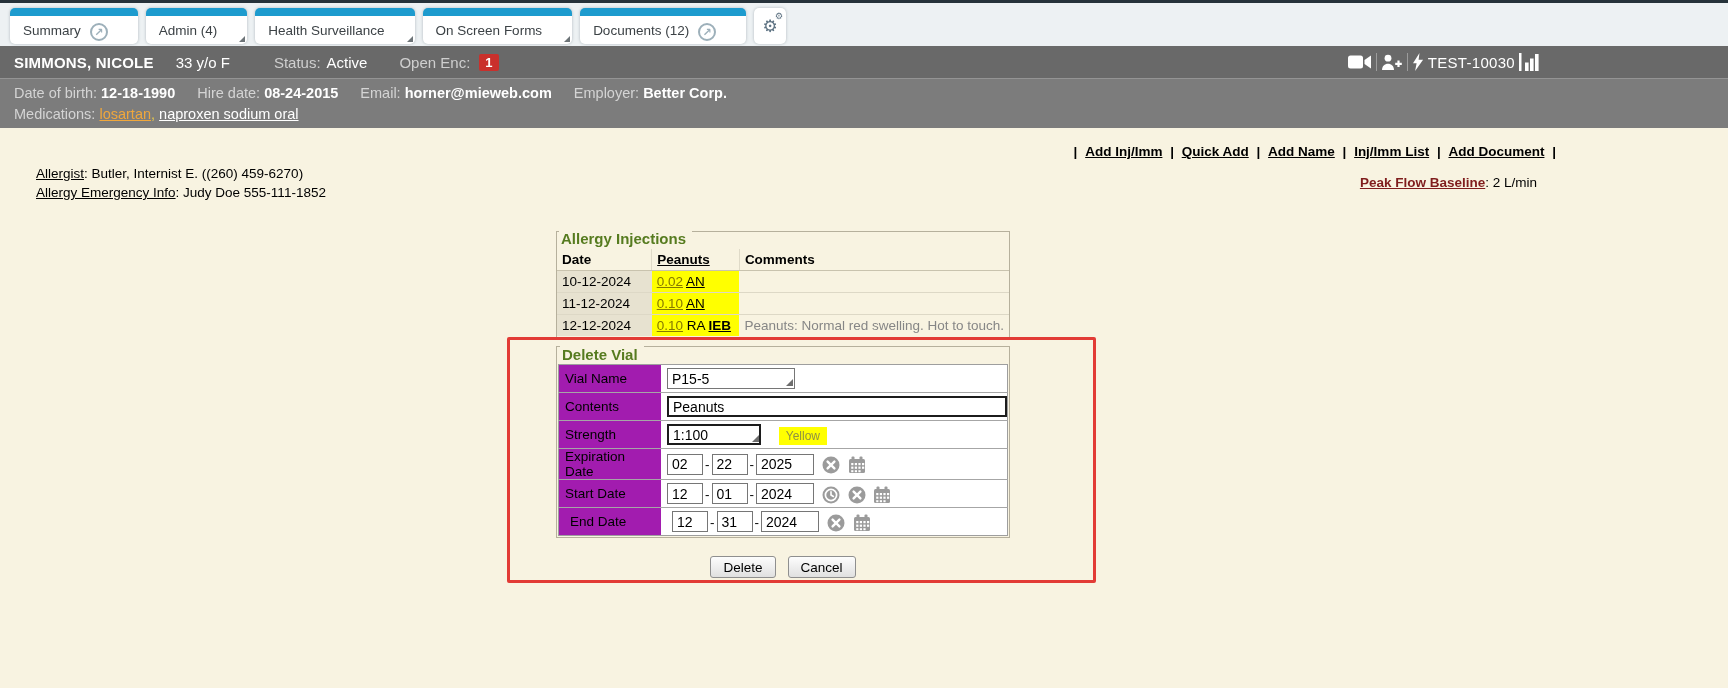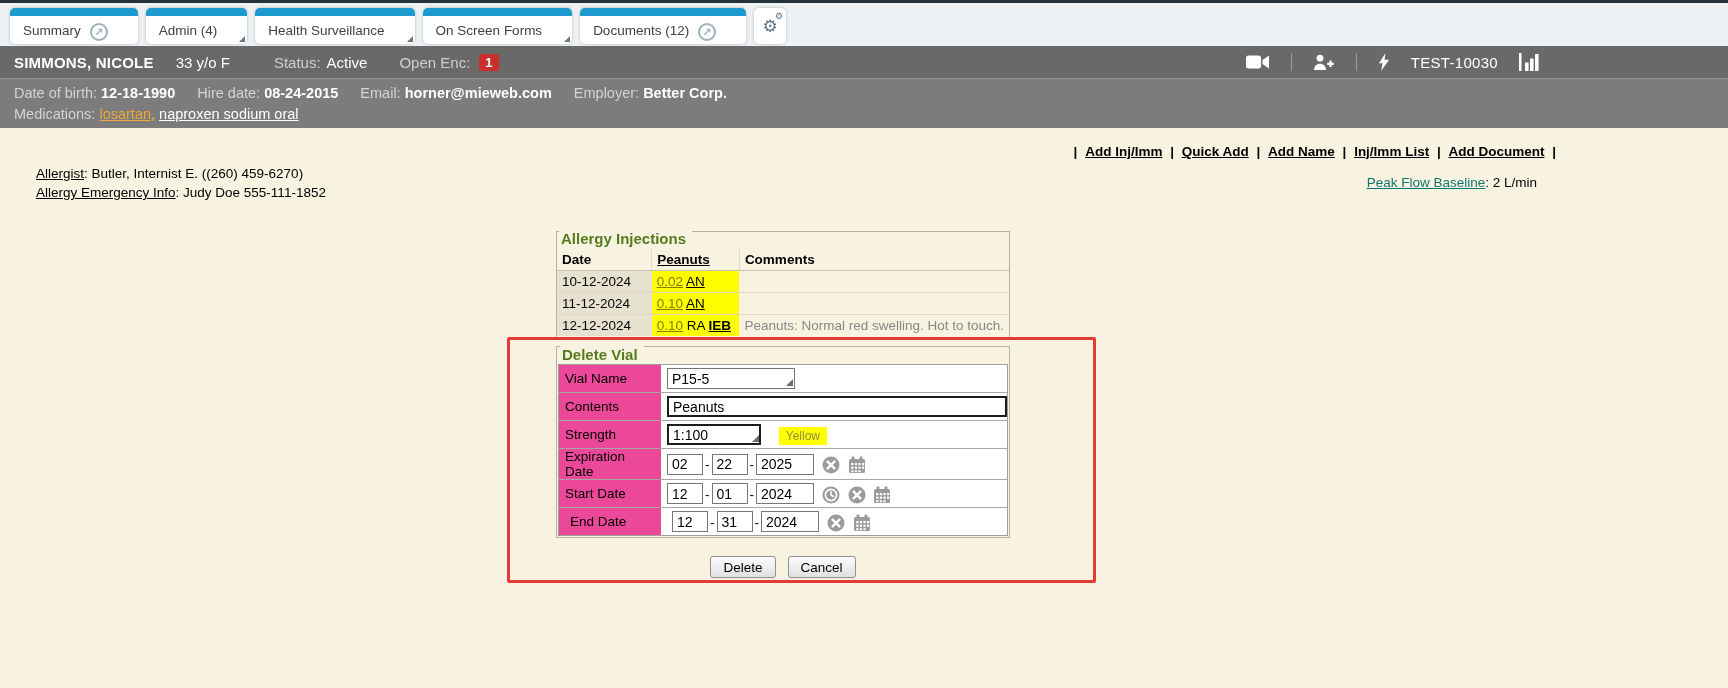--- a/index.html
+++ b/index.html
@@ -19,40 +19,40 @@
 
   
   .banner1 { position:absolute; left:0; top:46px; width:1728px; height:32px; background:#696969; color:#fff; display:flex; align-items:center; padding:0 14px; font-size:15px; }
   .pt-name { font-weight:bold; letter-spacing:.2px; }
   .pt-age { margin-left:22px; }
   .lbl { color:#cfcfcf; }
   .b1-status-l { margin-left:44px; }
   .b1-status-v { margin-left:6px; }
   .b1-enc-l { margin-left:32px; }
   .enc-badge { margin-left:9px; background:#c9302c; color:#fff; font-size:13px; font-weight:bold; padding:1px 6px; border-radius:2px; }
-  .b1-right { margin-left:auto; margin-right:174px; display:flex; align-items:center; gap:21px; }
+  .b1-right { margin-left:auto; margin-right:174px; display:flex; align-items:center; gap:4px; }
   .vdiv { width:1px; height:18px; background:#9c9c9c; }
   .pt-id { font-size:15px; letter-spacing:.3px; }
   .iconbtn { display:inline-flex; align-items:center; cursor:pointer; }
 
   
   .banner2 { position:absolute; left:0; top:78px; width:1728px; height:50px; background:#7c7c7c; border-top:1px solid #949494; color:#fff; padding:4px 14px 0 14px; font-size:14.5px; line-height:21px; }
   .lbl2 { color:#d4d4d4; }
   .val2 { color:#fff; font-weight:bold; }
   .gap { display:inline-block; width:18px; }
   .med-1 { color:#f0a73c; text-decoration:underline; cursor:pointer; }
   .med-2 { color:#ffffff; text-decoration:underline; cursor:pointer; }
   .med-sep { color:#e8c94a; }
 
   
   .content { position:absolute; left:0; top:128px; width:1728px; height:560px; background:#f8f3e1; font-size:13.5px; color:#000; }
   .action-links { position:absolute; top:16px; right:172px; font-weight:bold; font-size:13.5px; white-space:nowrap; }
   .action-links a { color:#000; text-decoration:underline; cursor:pointer; margin:0 4px; }
   .peakflow { position:absolute; top:47px; right:191px; font-size:13.5px; }
-  .peakflow a { font-weight:normal; text-decoration:underline; color:#0f766e; cursor:pointer; }
+  .peakflow a { font-weight:bold; text-decoration:underline; color:#7f1d1d; cursor:pointer; }
   .contacts { position:absolute; left:36px; top:36px; line-height:19px; }
   .contacts a { color:#000; text-decoration:underline; cursor:pointer; }
 
   .fs { position:absolute; border:1px solid #b6b09c; }
   .legend { position:relative; display:inline-block; margin:-11px 0 0 2px; padding:0 6px 0 2px; background:#f8f3e1; color:#567b1f; font-size:15px; font-weight:bold; line-height:18px; }
 
   
   .fs1 { left:556px; top:103px; width:454px; padding-bottom:3px; }
   .inj-table { width:100%; border-collapse:collapse; font-size:13.5px; margin-top:1px; }
   .inj-table th { text-align:left; font-weight:bold; padding:2px 5px; border-bottom:1px solid #c9c3ae; border-right:1px solid #dfdac8; height:21px; }
@@ -68,21 +68,21 @@
   .code-plain { color:#000; }
   .code-boldlink { color:#000; font-weight:bold; text-decoration:underline; cursor:pointer; }
   th .hdr-link { color:#000; text-decoration:underline; cursor:pointer; }
   .comment-cell { color:#868686; white-space:nowrap; }
 
   
   .fs2 { left:556px; top:218px; width:454px; padding:1px; }
   .dv-table { width:100%; border-collapse:collapse; background:#fff; border:1px solid #9e9e9e; font-size:13.5px; }
   .dv-table td { height:28px; border-bottom:1px solid #a6a6a6; vertical-align:middle; }
   .dv-table tr:last-child td { border-bottom:none;padding-left:11px; }
-  .flabel { width:104px; background:#ec4899; padding:0 4px 0 6px; }
+  .flabel { width:104px; background:#a21caf; padding:0 4px 0 6px; }
   .ffield { padding:0 0 0 6px; background:#fff; }
   .inp { height:21px; border:1px solid #767676; background:#fff; font-family:"Liberation Sans", sans-serif; font-size:14px; padding:1px 4px; }
   .inp.focus2 { border:2px solid #1c1c1c; }
   .w-vial { width:128px; }
   .w-contents { width:340px; }
   .w-strength { width:94px; }
   .w-mmdd { width:36px; }
   .w-yyyy { width:58px; }
   .grip { position:relative; display:inline-block; }
   .grip::after { content:""; position:absolute; right:2px; bottom:3px; width:0; height:0; border-left:7px solid transparent; border-bottom:7px solid #6e6e6e; pointer-events:none; }

